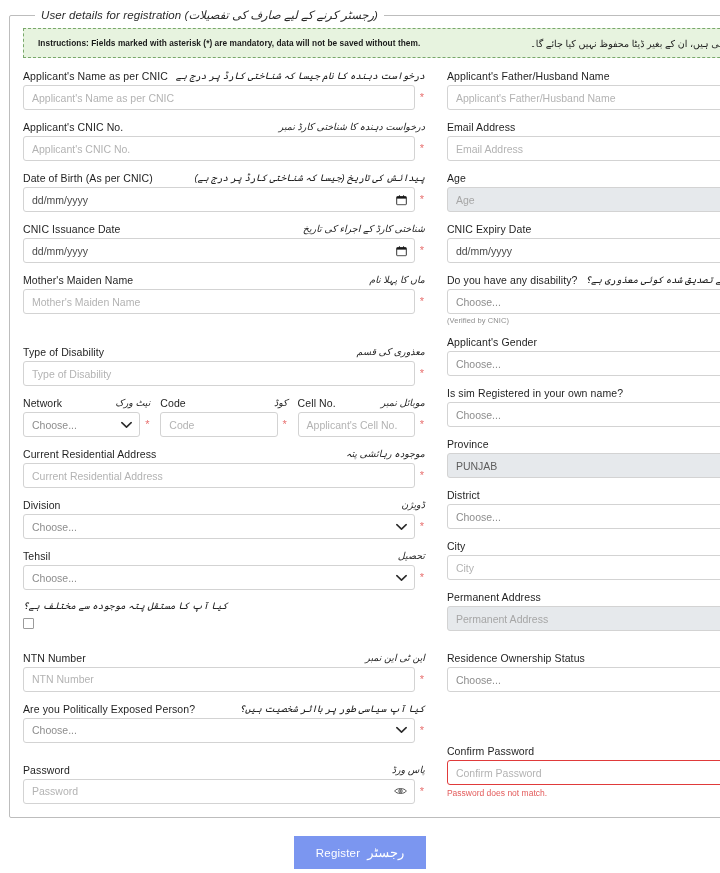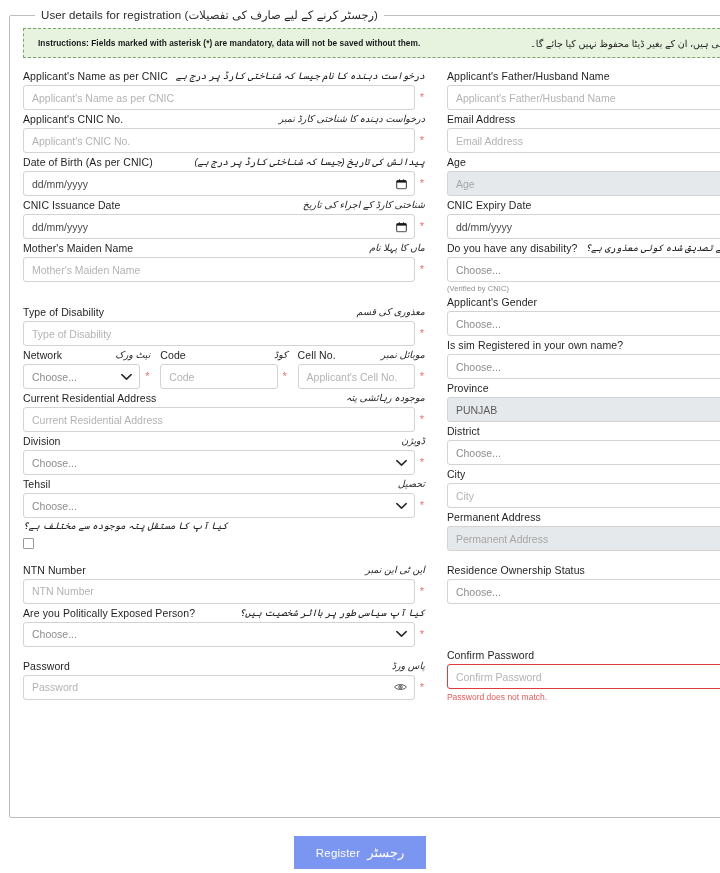--- a/index.html
+++ b/index.html
@@ -32,20 +32,21 @@
     position: relative;
   }
 
   legend.form-legend {
     font-size: 11.5px;
     color: #2b2b2b;
     padding: 0 6px;
     margin-left: 12px;
     font-family: "Liberation Sans", sans-serif;
     letter-spacing: 0.1px;
+    font-style: italic;
   }
   legend .urdu { font-size: 11.5px; }
 
   .instructions {
     margin: 2px 0 12px 0;
     border: 1px dashed #79a86b;
     background: #e7f3df;
     padding: 8px 14px;
     display: flex;
     align-items: center;
@@ -66,21 +67,21 @@
   }
 
   .grid {
     display: grid;
     grid-template-columns: 1fr 1fr;
     column-gap: 22px;
     row-gap: 0;
   }
   .col { display: block; }
 
-  .field { margin-bottom: 3px; position: relative; }
+  .field { margin-bottom: 11px; position: relative; }
 
   .labelrow {
     display: flex;
     justify-content: space-between;
     align-items: flex-end;
     margin-bottom: 3px;
     gap: 8px;
   }
   .lbl-en {
     font-size: 10.5px;

